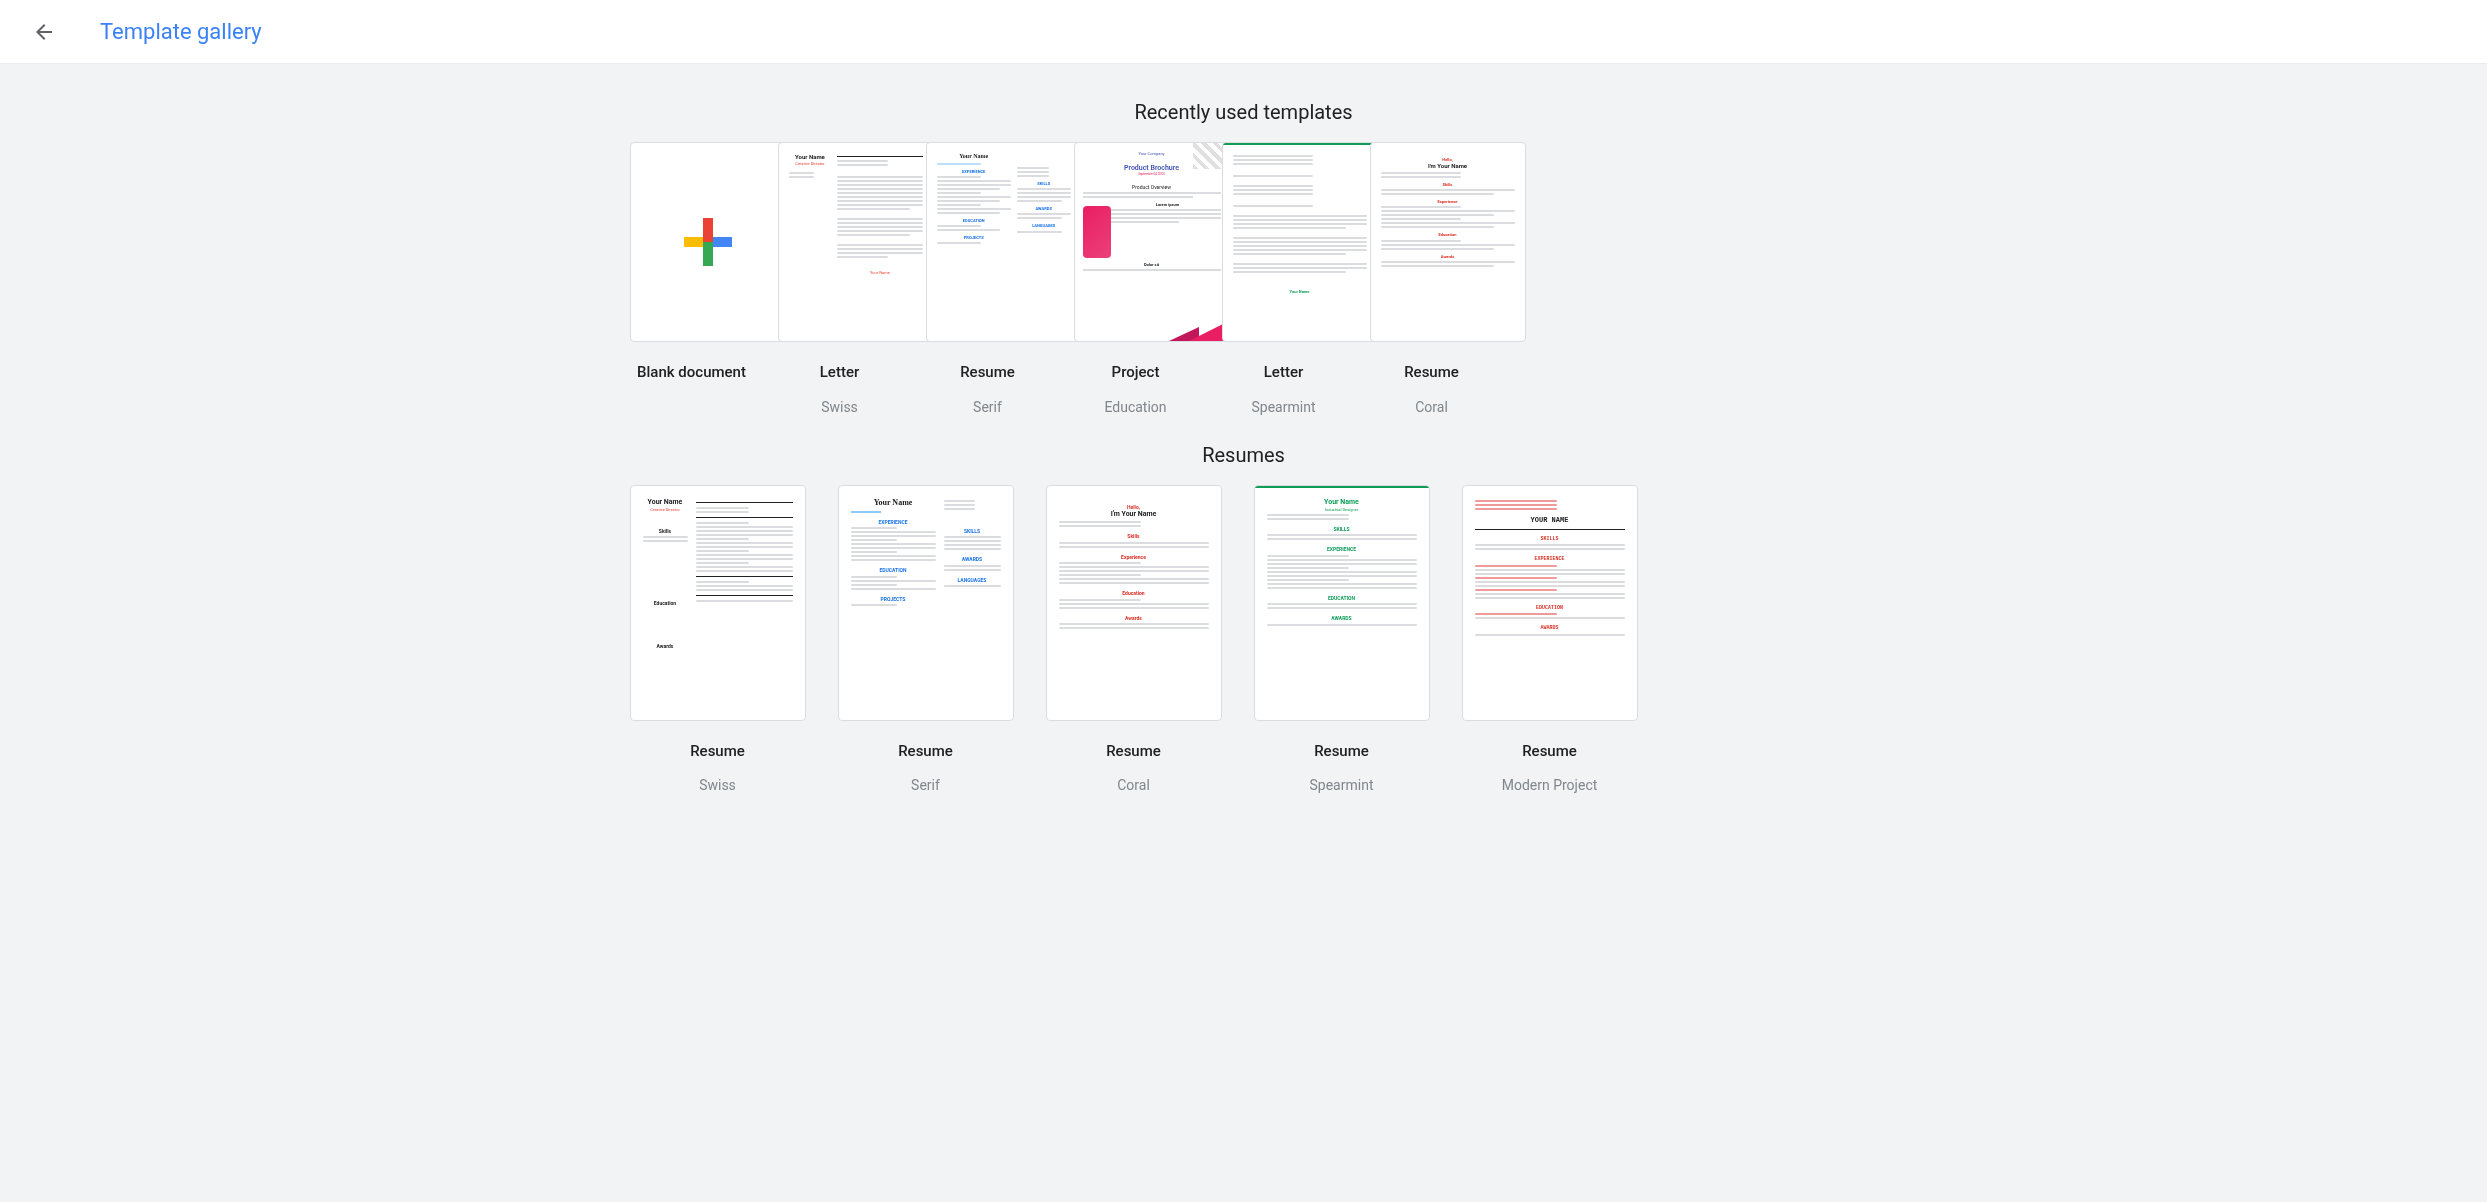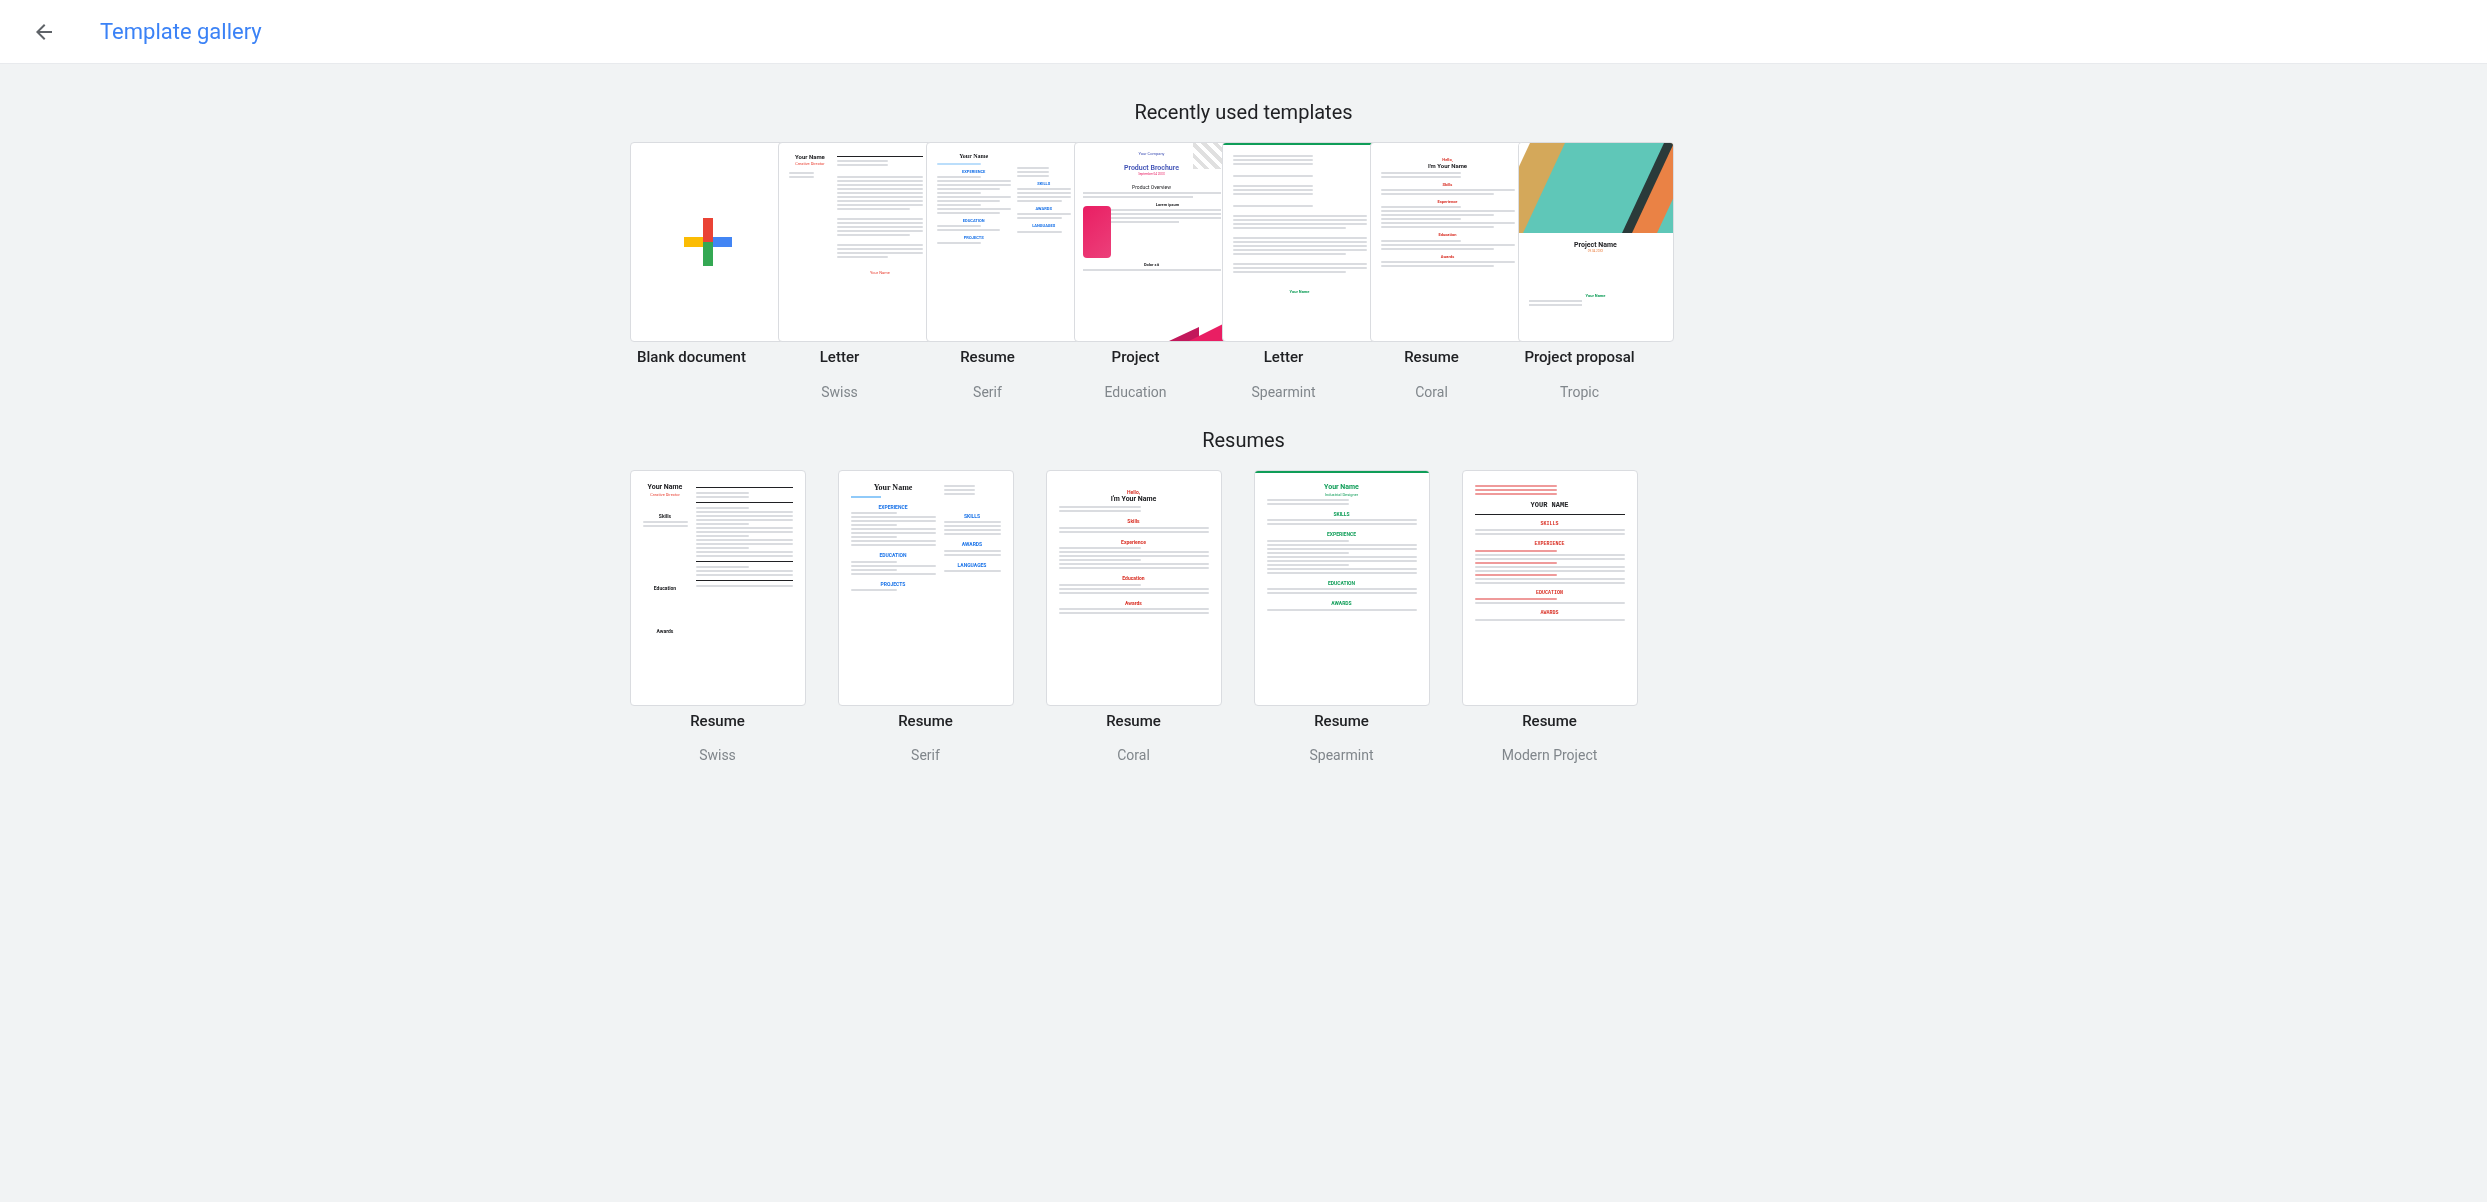--- a/index.html
+++ b/index.html
@@ -25,21 +25,21 @@
   .row { display: flex; gap: 24px; flex-wrap: wrap; margin-bottom: 28px; }
   .card { width: 124px; cursor: pointer; }
   .thumb {
     width: 156px; height: 200px;
     background: #fff;
     border: 1px solid #dadce0;
     border-radius: 4px;
     overflow: hidden;
     position: relative;
   }
-  .card-title { font-size: 15px; font-weight: 500; color: #202124; margin-top: 6px; line-height: 1.3; }
+  .card-title { font-size: 15px; font-weight: 500; color: #202124; margin-top: 21px; line-height: 1.3; }
   .card-subtitle { font-size: 14px; color: #80868b; margin-top: 16px; }
 
   
   .plus-wrap { position:absolute; top:50%; left:50%; transform:translate(-50%,-50%); width:48px; height:48px; }
   .plus-h, .plus-v { position:absolute; background:#000; }
   .plus-v { left:50%; transform:translateX(-50%); width:10px; height:100%; }
   .plus-h { top:50%; transform:translateY(-50%); height:10px; width:100%; }
   .pv-top { top:0; height:50%; background:#ea4335; }
   .pv-bot { top:50%; height:50%; background:#34a853; }
   .ph-left { left:0; width:50%; background:#fbbc04; }
@@ -306,40 +306,20 @@
             <div class="line med"></div>
           <div class="hdr red">Awards</div>
           <div class="line"></div>
             <div class="line med"></div>
         </div>
       </div>
       <div class="card-title">Resume</div>
       <div class="card-subtitle">Coral</div>
     </div>
 
-    <div class="card">
-      <div class="thumb">
-        <div class="tropic-img">
-            <div class="d2"></div>
-            <div class="d1"></div>
-            <div class="d3"></div>
-            <div class="d4"></div>
-          </div>
-        <div class="tropic-body">
-          <div class="pn">Project Name</div>
-          <div class="dt">09.04.20XX</div>
-          <div style="height:40px"></div>
-          <div style="font-size:4px;color:#0f9d58;font-weight:700">Your Name</div>
-          <div class="line" style="height:2px;background:#dadce0;margin:2px 0;width:40%"></div>
-          <div class="line" style="height:2px;background:#dadce0;margin:2px 0;width:40%"></div>
-        </div>
-      </div>
-      <div class="card-title">Project proposal</div>
-      <div class="card-subtitle">Tropic</div>
-    </div>
 
   </div>
 
   <div class="section-title">Resumes</div>
 
   <div class="row2">
 
     <div class="card2">
       <div class="thumb2">
         <div class="doc2">

